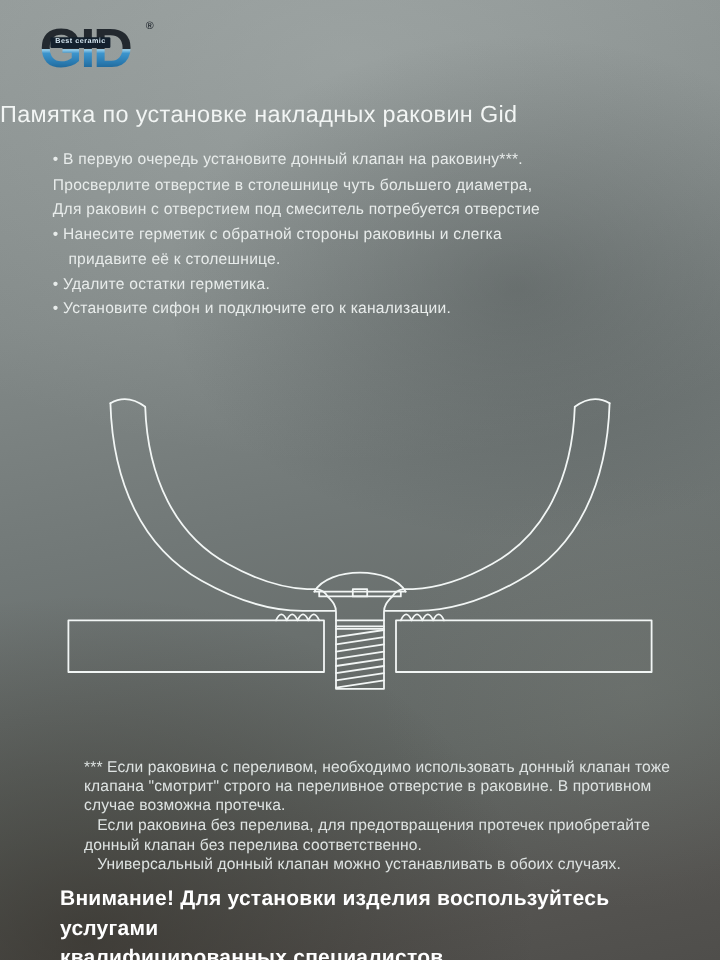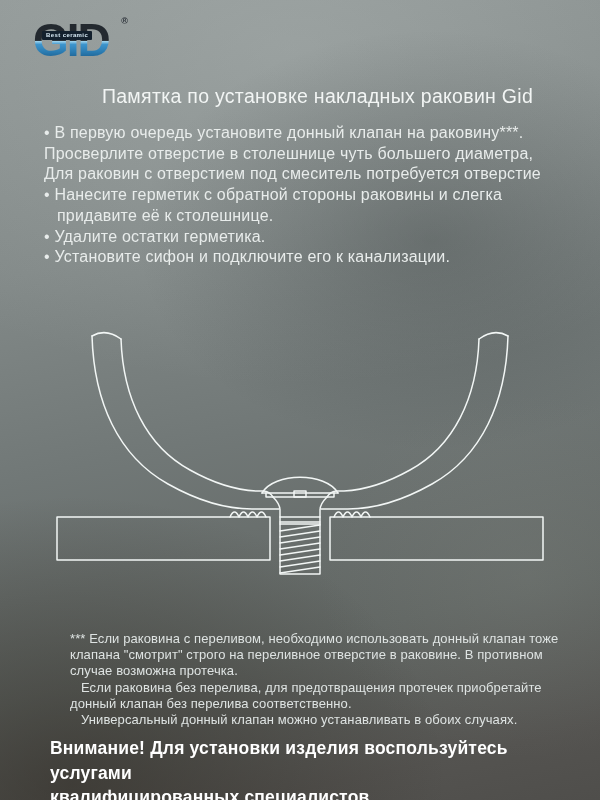--- a/index.html
+++ b/index.html
@@ -38,26 +38,26 @@
     white-space: nowrap;
   }
   .reg {
     position: absolute; right: -5px; top: -2px;
     font-size: 9px; color: #2b3138; font-weight: bold;
   }
 
   
   .title {
     position: absolute; top: 85px; left: 0; right: 0;
-    text-align: center; color: #f2f5f4;
-    font-size: 19.5px; font-weight: 500; letter-spacing: 0.3px; margin-left: 35px;
+    color: #f2f5f4;
+    font-size: 19.5px; font-weight: 500; letter-spacing: 0.3px;
   }
   .instructions {
     position: absolute; top: 123px; left: 44px; right: 20px;
-    color: #e8eceb; font-size: 16px; line-height: 20.7px;
+    color: #e8eceb; font-size: 13px; line-height: 20.7px;
     letter-spacing: 0.2px;
   }
   .iline { white-space: nowrap; }
   .iline.indent { padding-left: 13px; }
 
   .footnote {
     position: absolute; top: 603px; left: 70px; right: 40px;
     color: #dee3e2; font-size: 13px; line-height: 16.2px;
     letter-spacing: 0.1px;
     margin-top: 28px;

